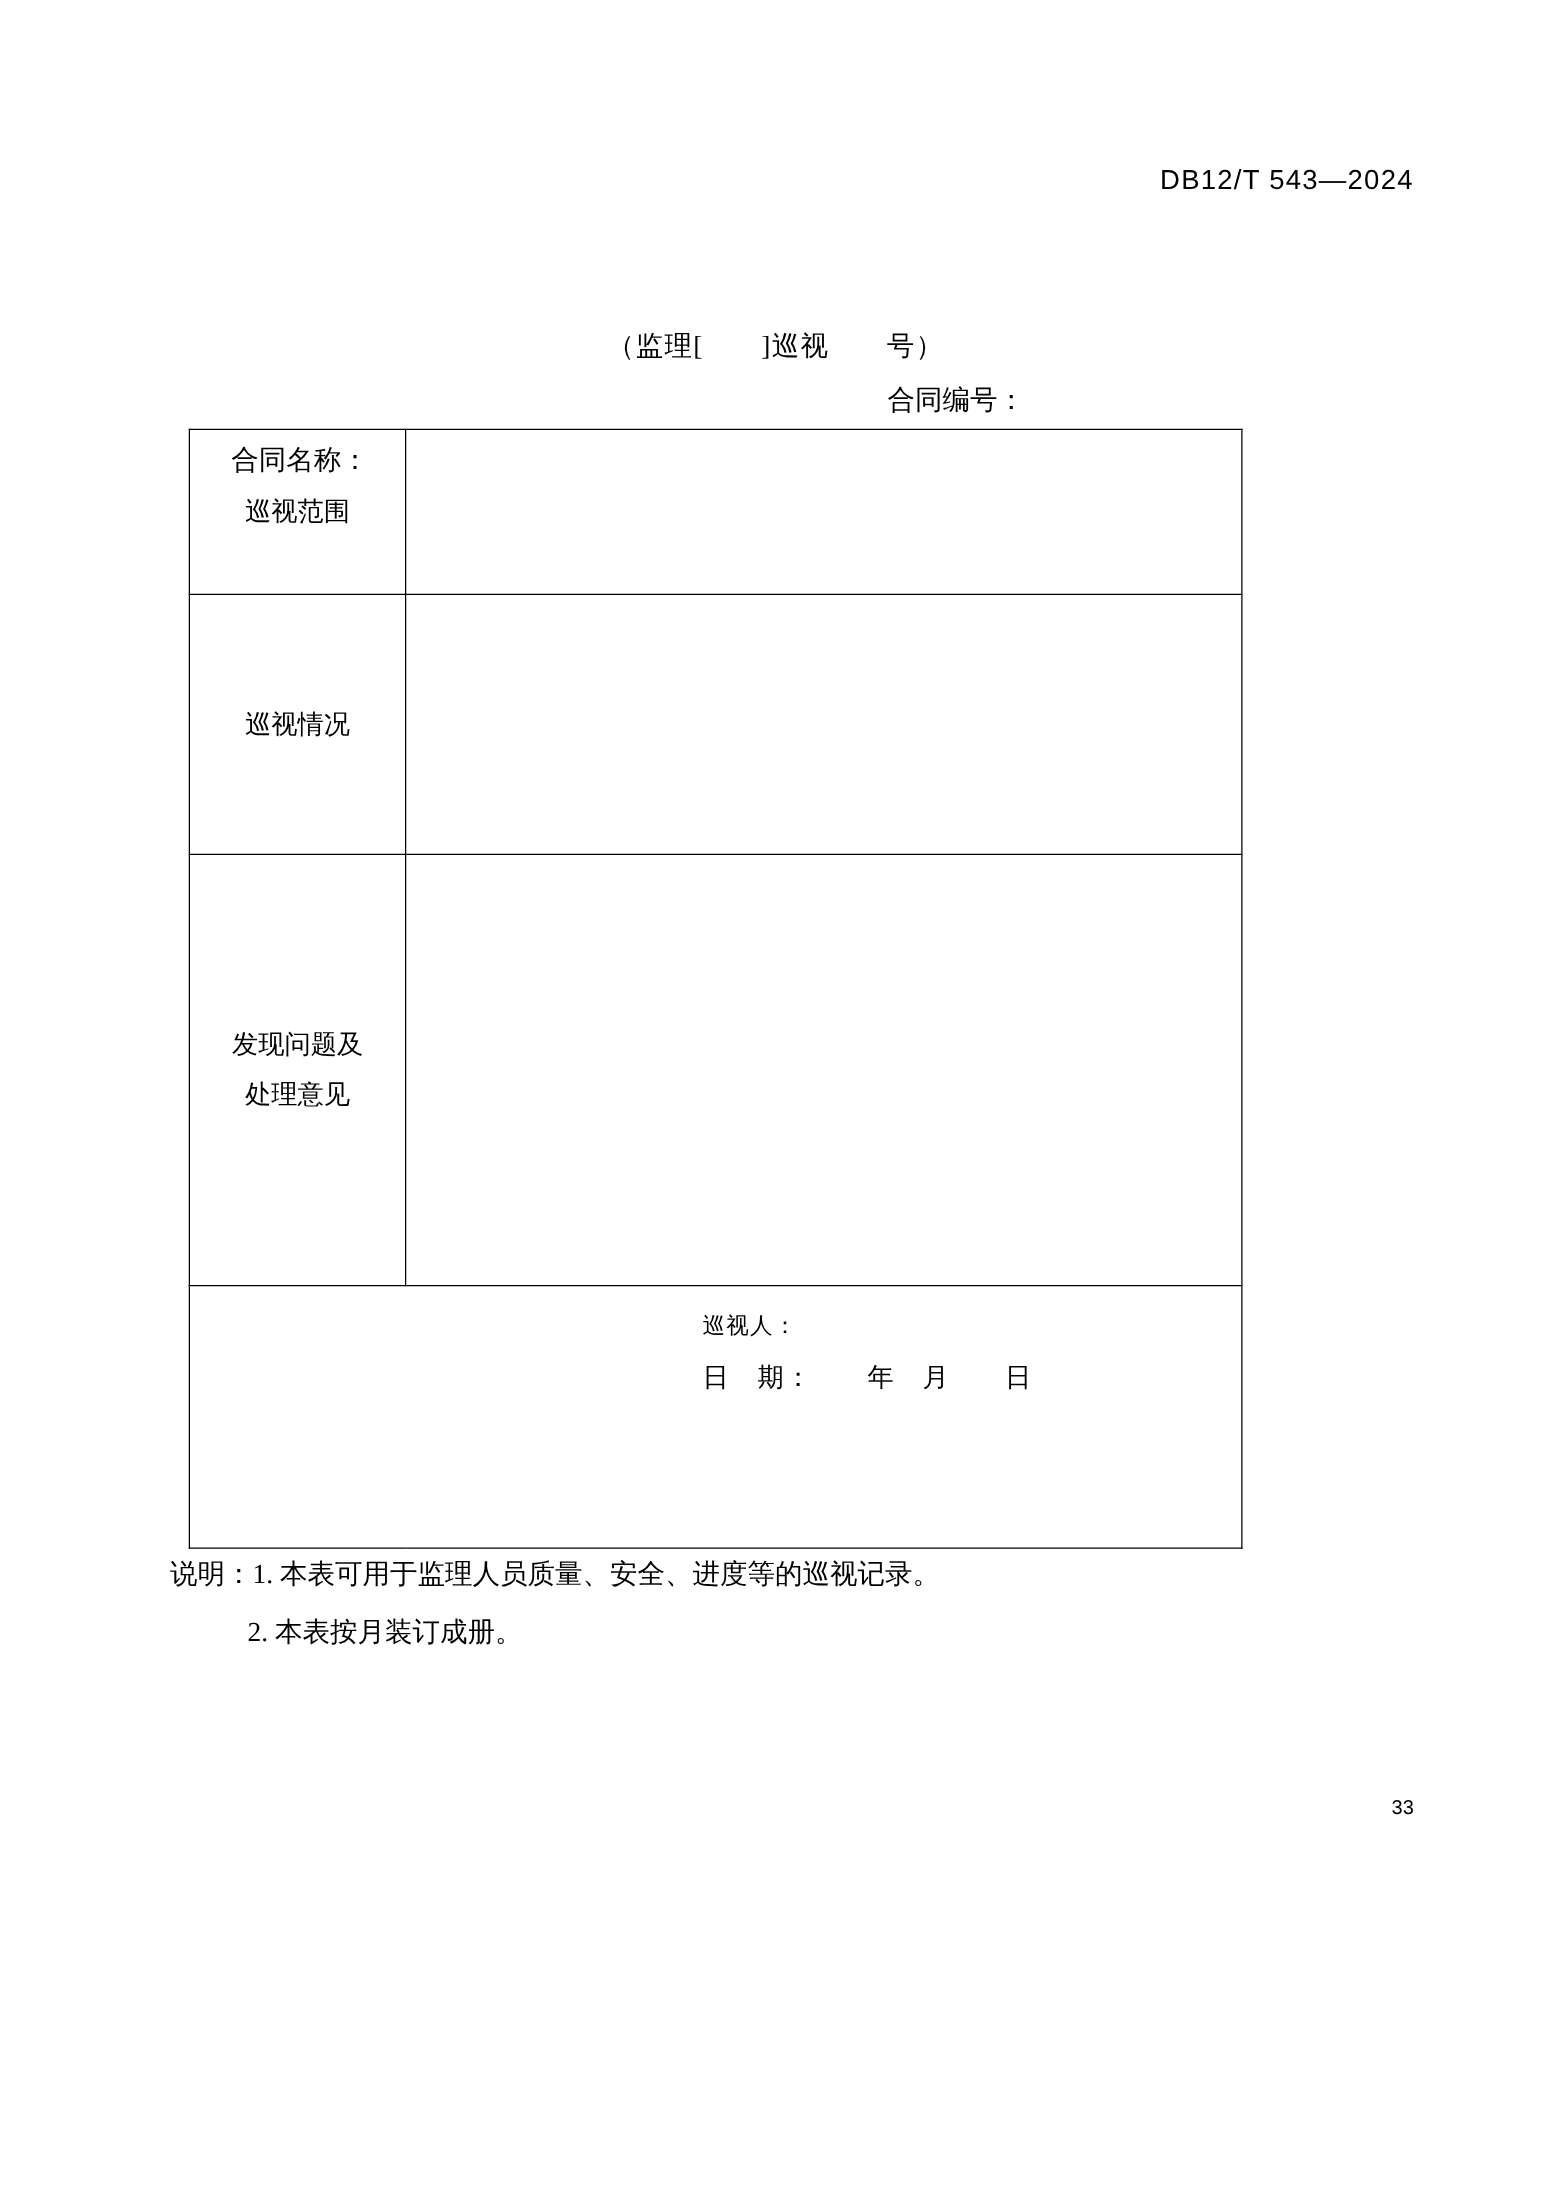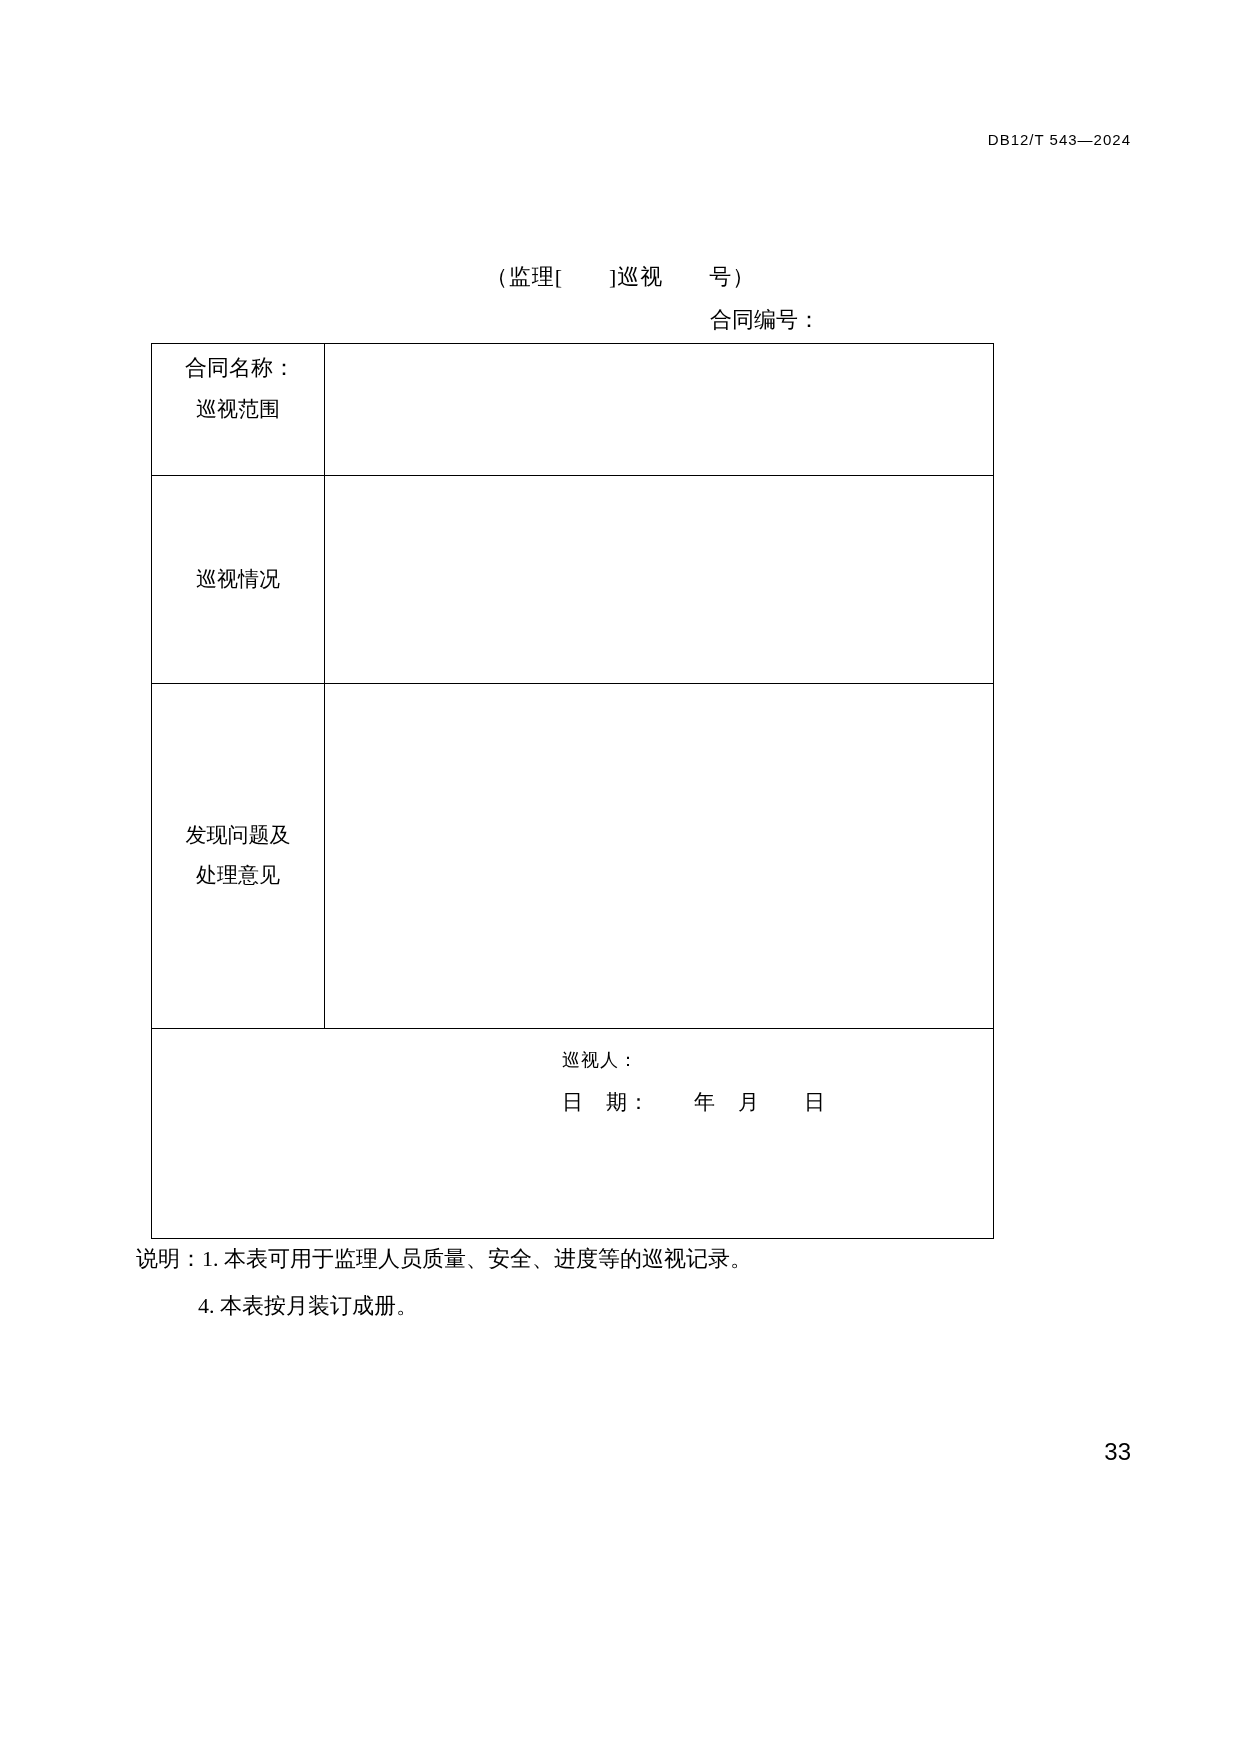--- a/index.html
+++ b/index.html
@@ -19,21 +19,21 @@
     position: relative;
     width: 1241px;
     height: 1754px;
     box-sizing: border-box;
   }
   .header-code {
     position: absolute;
     top: 131px;
     right: 110px;
     font-family: "Liberation Sans", sans-serif;
-    font-size: 15px;
+    font-size: 22px;
     letter-spacing: 1px;
     white-space: nowrap;
   }
   .doc-title {
     position: absolute;
     top: 208px;
     left: 0;
     width: 1241px;
     text-align: center;
     font-family: "Liberation Sans", sans-serif;
@@ -143,21 +143,21 @@
     position: absolute;
     top: 47px;
     left: 62px;
     white-space: nowrap;
   }
   .page-number {
     position: absolute;
     right: 110px;
     top: 1438px;
     font-family: "Liberation Sans", sans-serif;
-    font-size: 24px;
+    font-size: 16px;
   }
 </style>
 </head>
 <body>
 
 <div class="page">
 
   <div class="header-code">DB12/T 543—2024</div>
 
   <div class="doc-subtitle">（监理[　　]巡视　　号）</div>
@@ -194,18 +194,18 @@
             <span class="signer">巡视人：</span>
             <span class="signdate">日　期：　　年　月　　日</span>
           </div>
         </td>
       </tr>
     </tbody>
   </table>
 
   <div class="notes">
     <div class="note-line1">说明：1. 本表可用于监理人员质量、安全、进度等的巡视记录。</div>
-    <div class="note-line2">4. 本表按月装订成册。</div>
+    <div class="note-line2">2. 本表按月装订成册。</div>
   </div>
 
   <div class="page-number">33</div>
 
 </div>
 
 </body></html>

